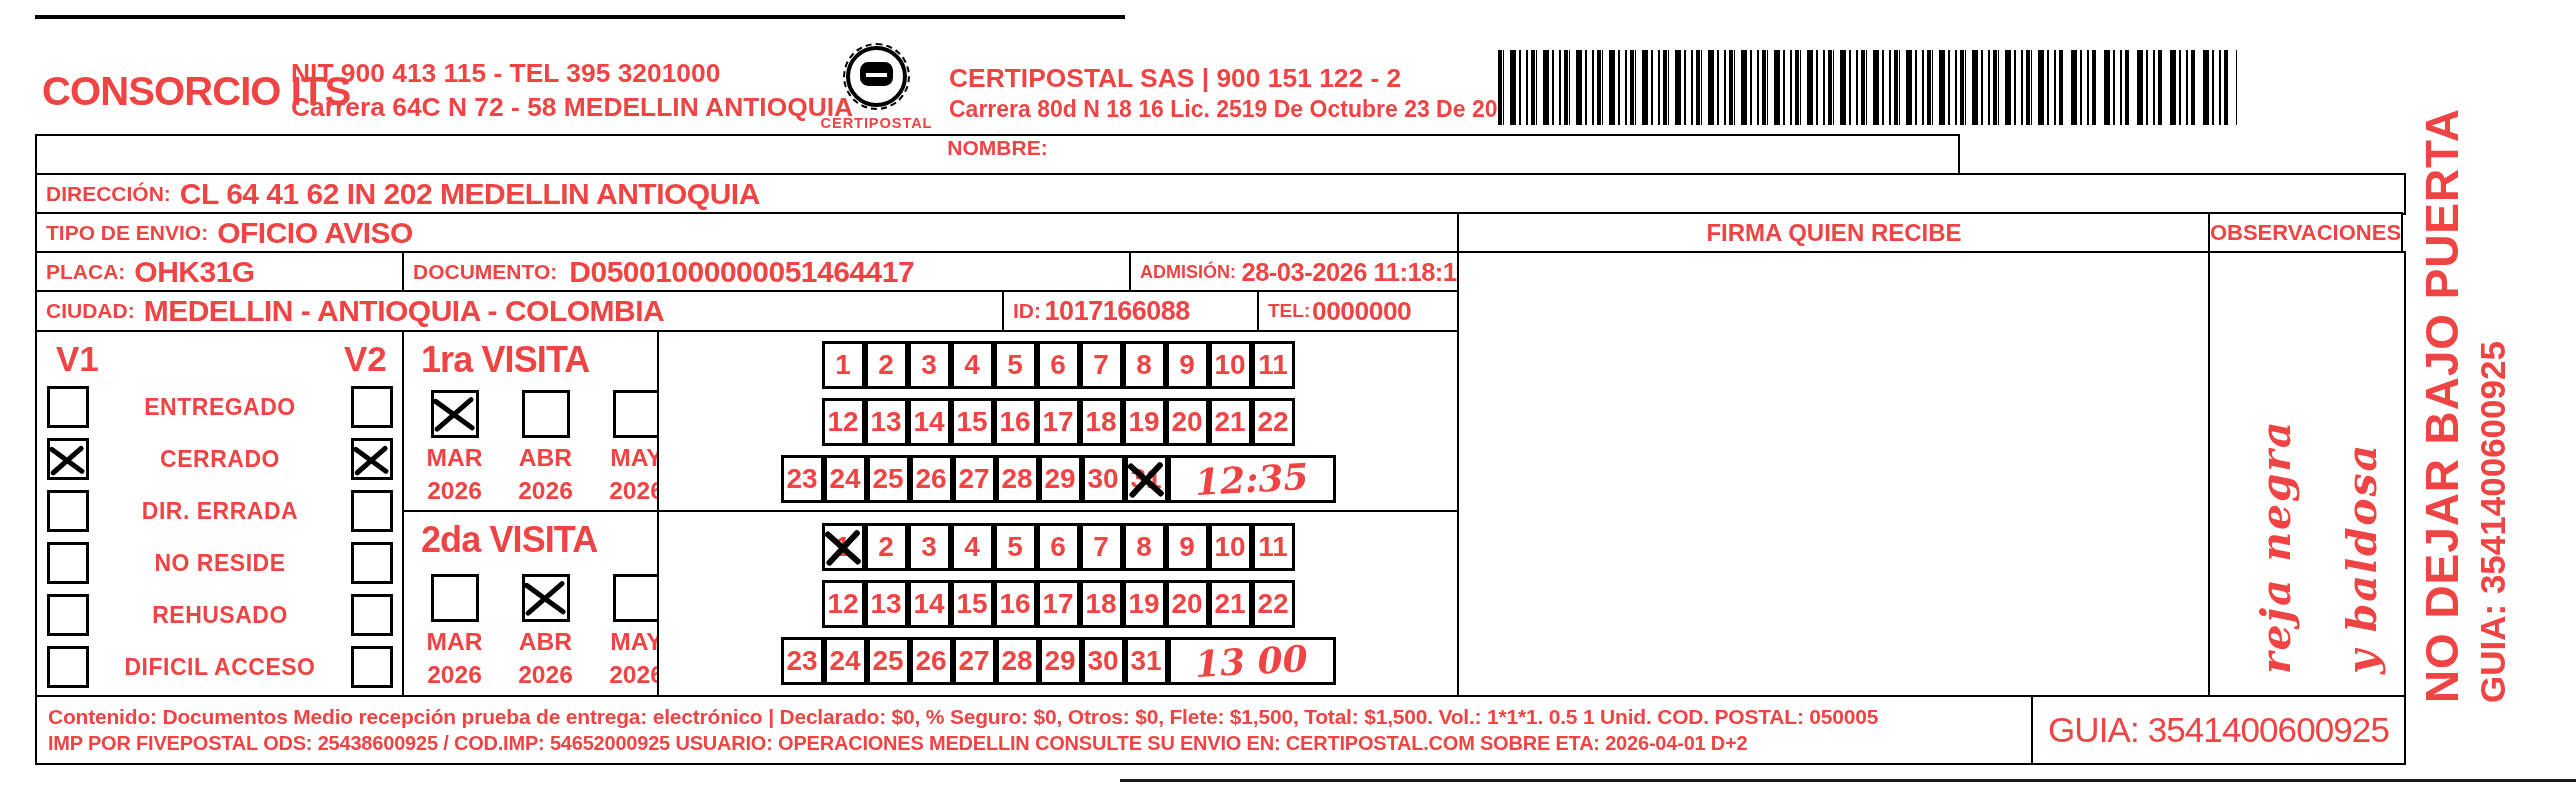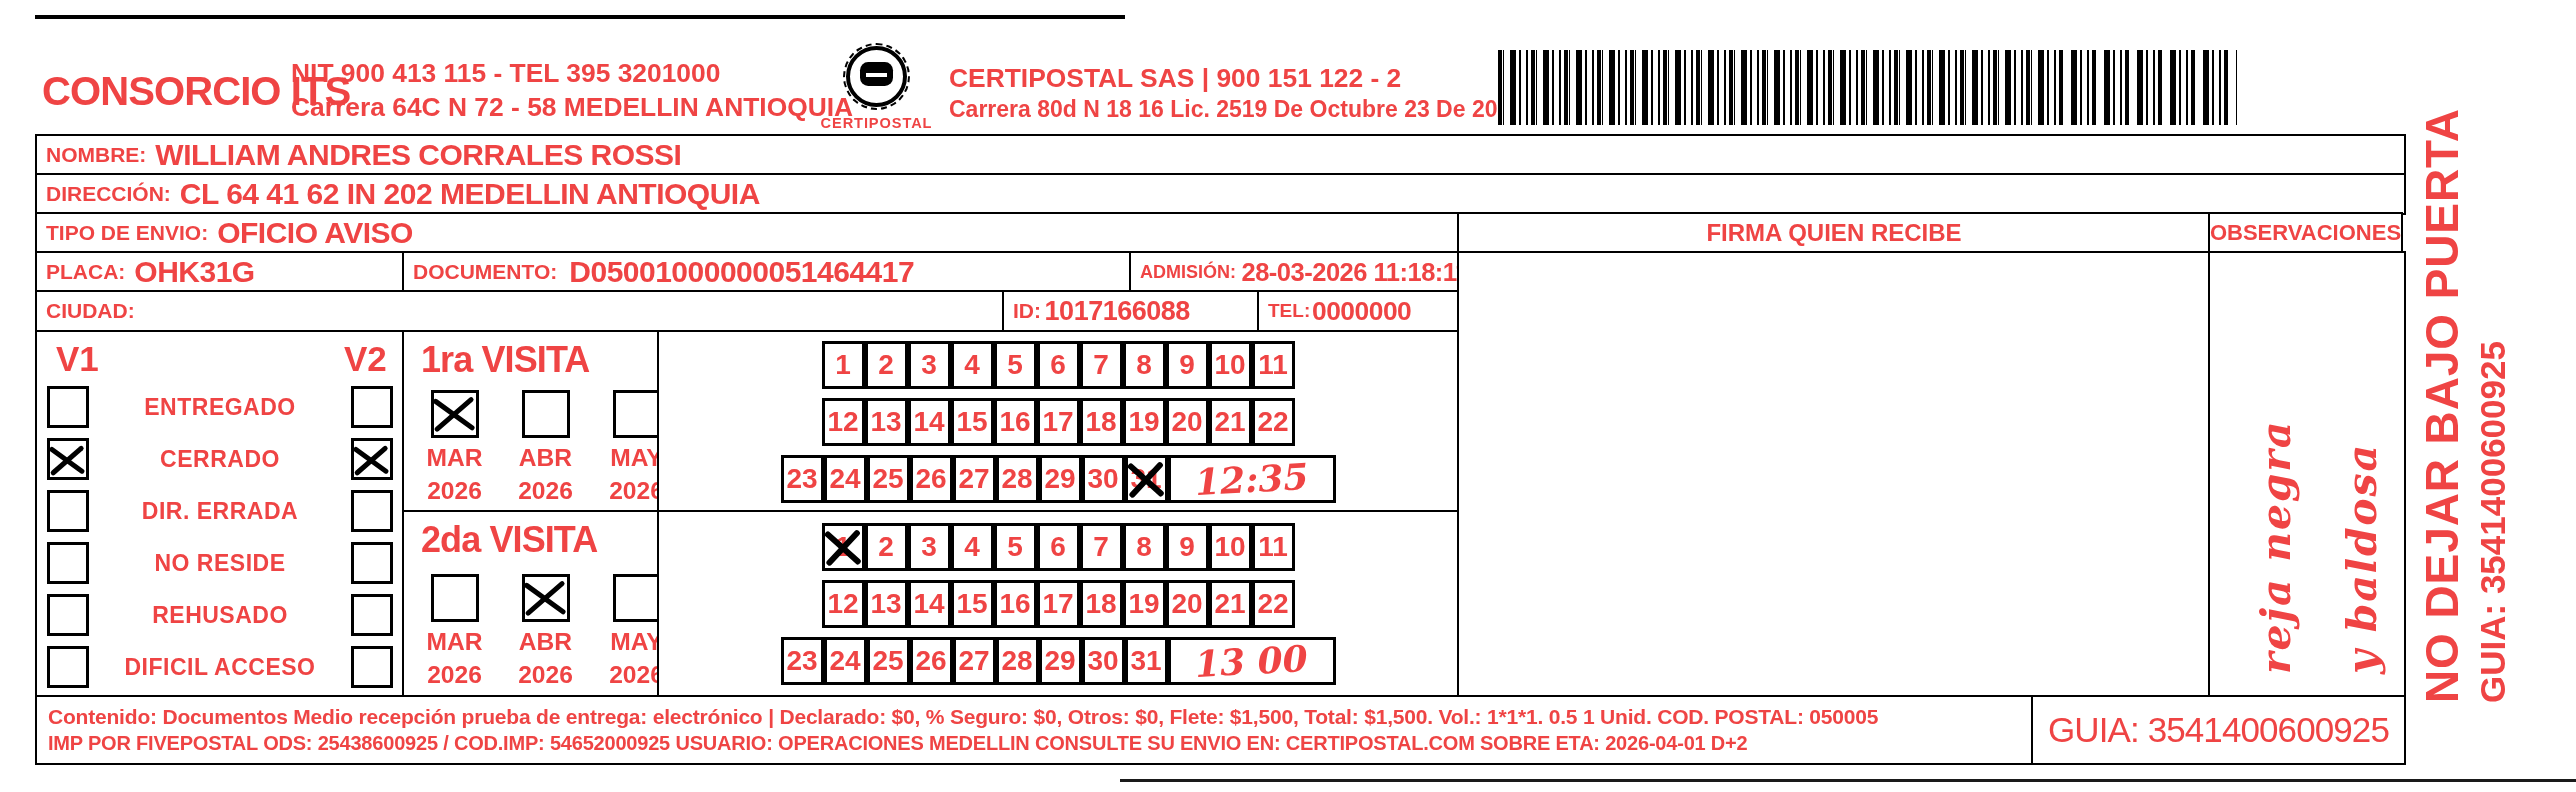--- a/index.html
+++ b/index.html
@@ -88,21 +88,21 @@
       </div>
     <div class="logo-name">CERTIPOSTAL</div>
     <div class="logo-tag">··· ········ ······· ···</div>
   </div>
   <div class="hmeta2" style="left:949px;top:60px;">
     <div style="line-height:36px;">CERTIPOSTAL SAS | 900 151 122 - 2</div>
     <div class="sub">Carrera 80d N 18 16  Lic. 2519 De Octubre 23 De 2015</div>
   </div>
   <div id="barcode"></div>
 
-  <div class="cell" style="left:35px;top:134px;width:2371px;height:42px;">
+  <div class="cell" style="left:35px;top:134px;width:1925px;height:42px;flex-direction:column;">
     <span class="lbl">NOMBRE:</span>
     <span class="val">WILLIAM ANDRES CORRALES ROSSI</span>
   </div>
   <div class="cell" style="left:35px;top:173px;width:2371px;height:42px;">
     <span class="lbl">DIRECCIÓN:</span>
     <span class="val">CL 64 41 62 IN 202 MEDELLIN ANTIOQUIA</span>
   </div>
   <div class="cell" style="left:35px;top:212px;width:1425px;height:42px;">
     <span class="lbl">TIPO DE ENVIO:</span>
     <span class="val">OFICIO AVISO</span>
@@ -121,20 +121,21 @@
   <div class="cell" style="left:402px;top:251px;width:729px;height:42px;gap:12px;">
     <span class="lbl">DOCUMENTO:</span>
     <span class="val">D05001000000051464417</span>
   </div>
   <div class="cell" style="left:1129px;top:251px;width:331px;height:42px;gap:5.5px;">
     <span class="lbl" style="font-size:18px;">ADMISIÓN:</span>
     <span class="val" style="font-size:25.5px;">28-03-2026 11:18:11</span>
   </div>
   <div class="cell" style="left:35px;top:290px;width:970px;height:42px;">
     <span class="lbl">CIUDAD:</span>
+    <span class="val">MEDELLIN - ANTIOQUIA - COLOMBIA</span>
   </div>
   <div class="cell" style="left:1002px;top:290px;width:258px;height:42px;gap:3.6px;">
     <span class="lbl">ID:</span>
     <span class="val" style="font-size:27px;">1017166088</span>
   </div>
   <div class="cell" style="left:1257px;top:290px;width:203px;height:42px;gap:1.8px;">
     <span class="lbl" style="font-size:19px;">TEL:</span>
     <span class="val" style="font-size:26.4px;">0000000</span>
   </div>
 

